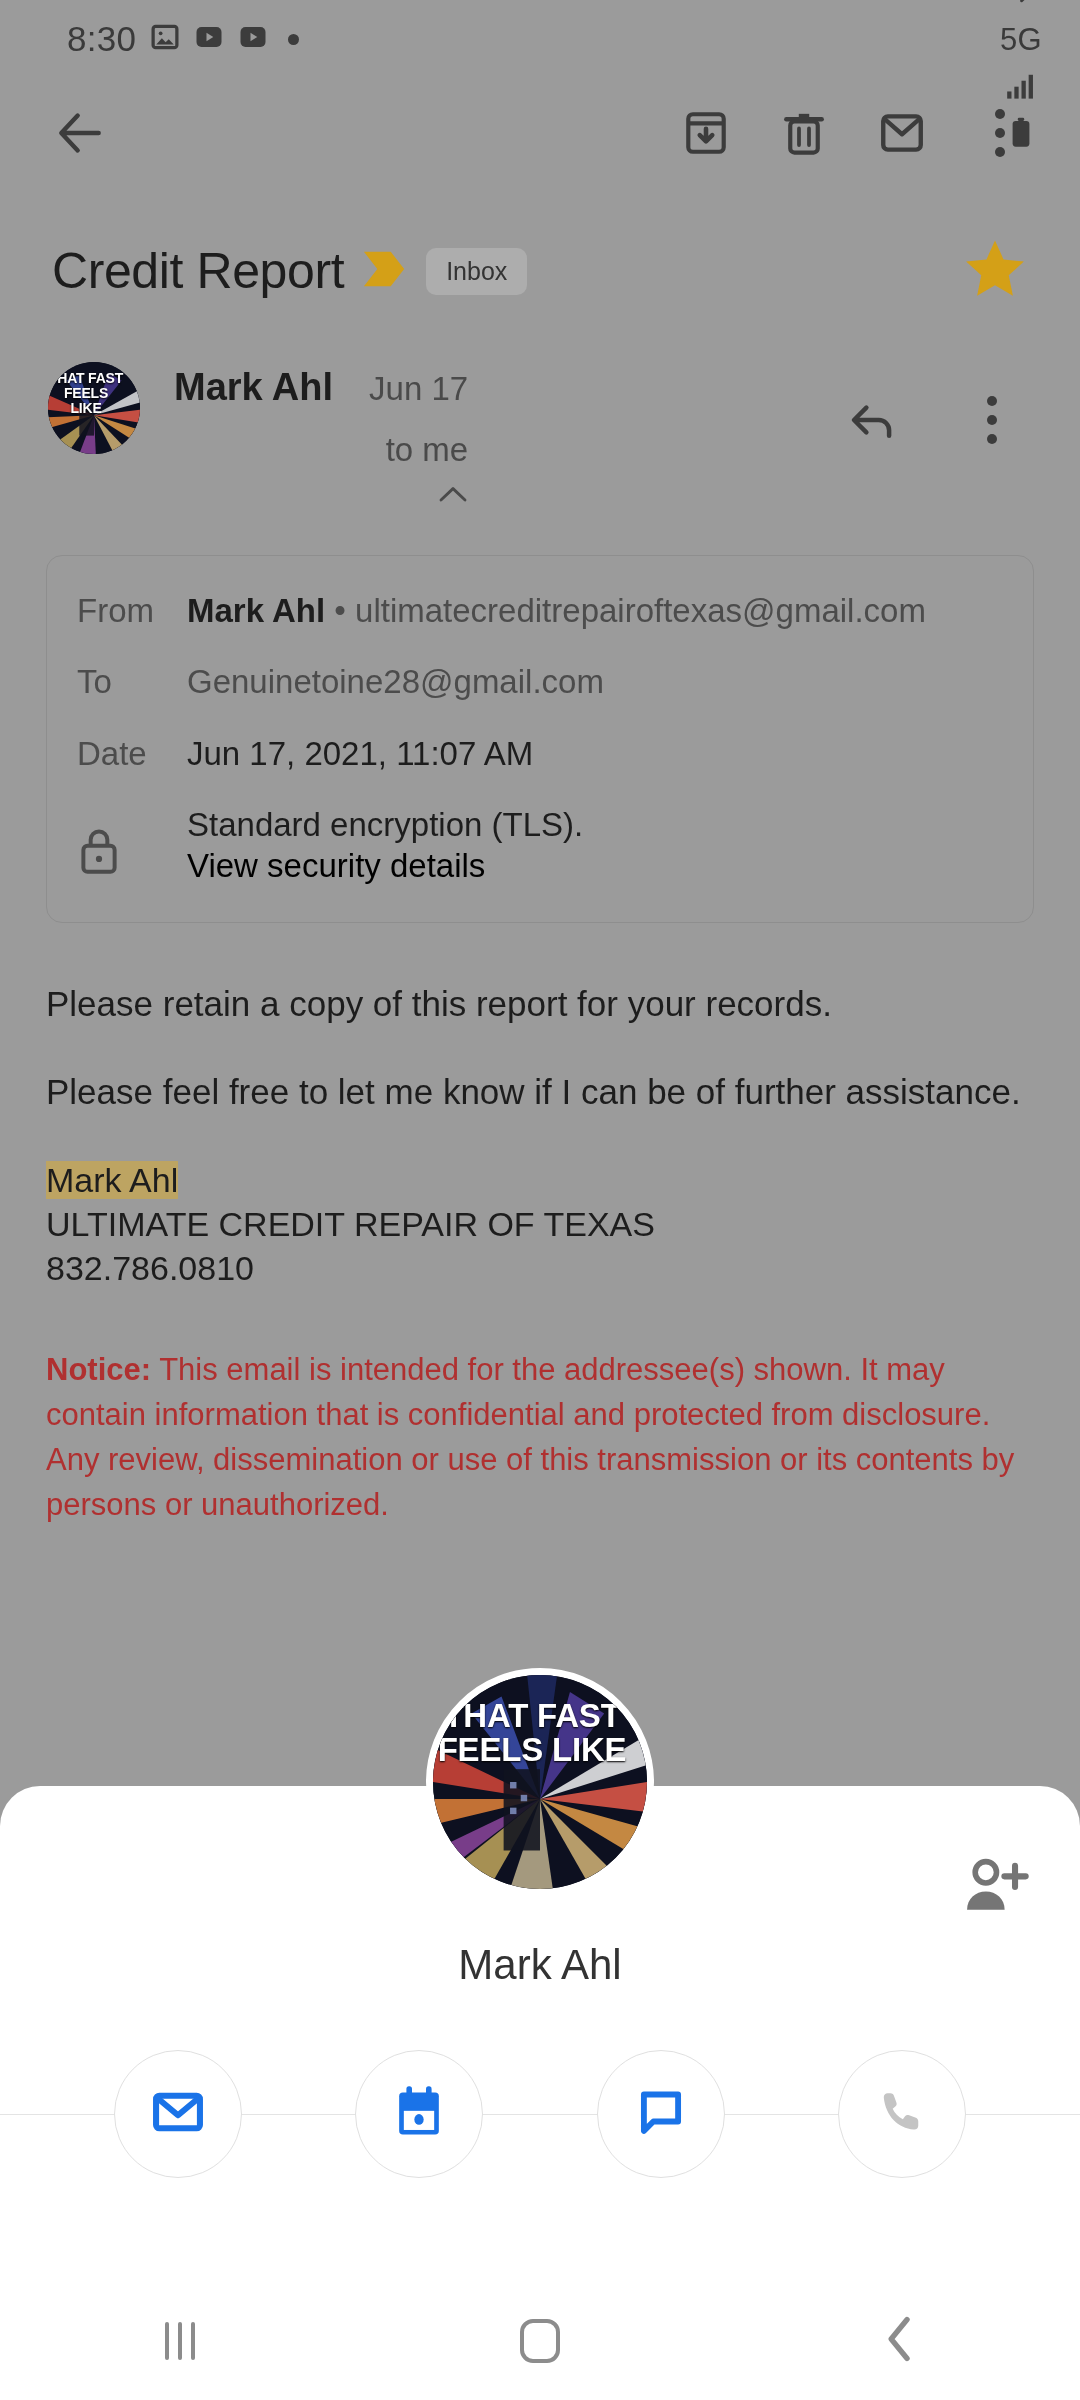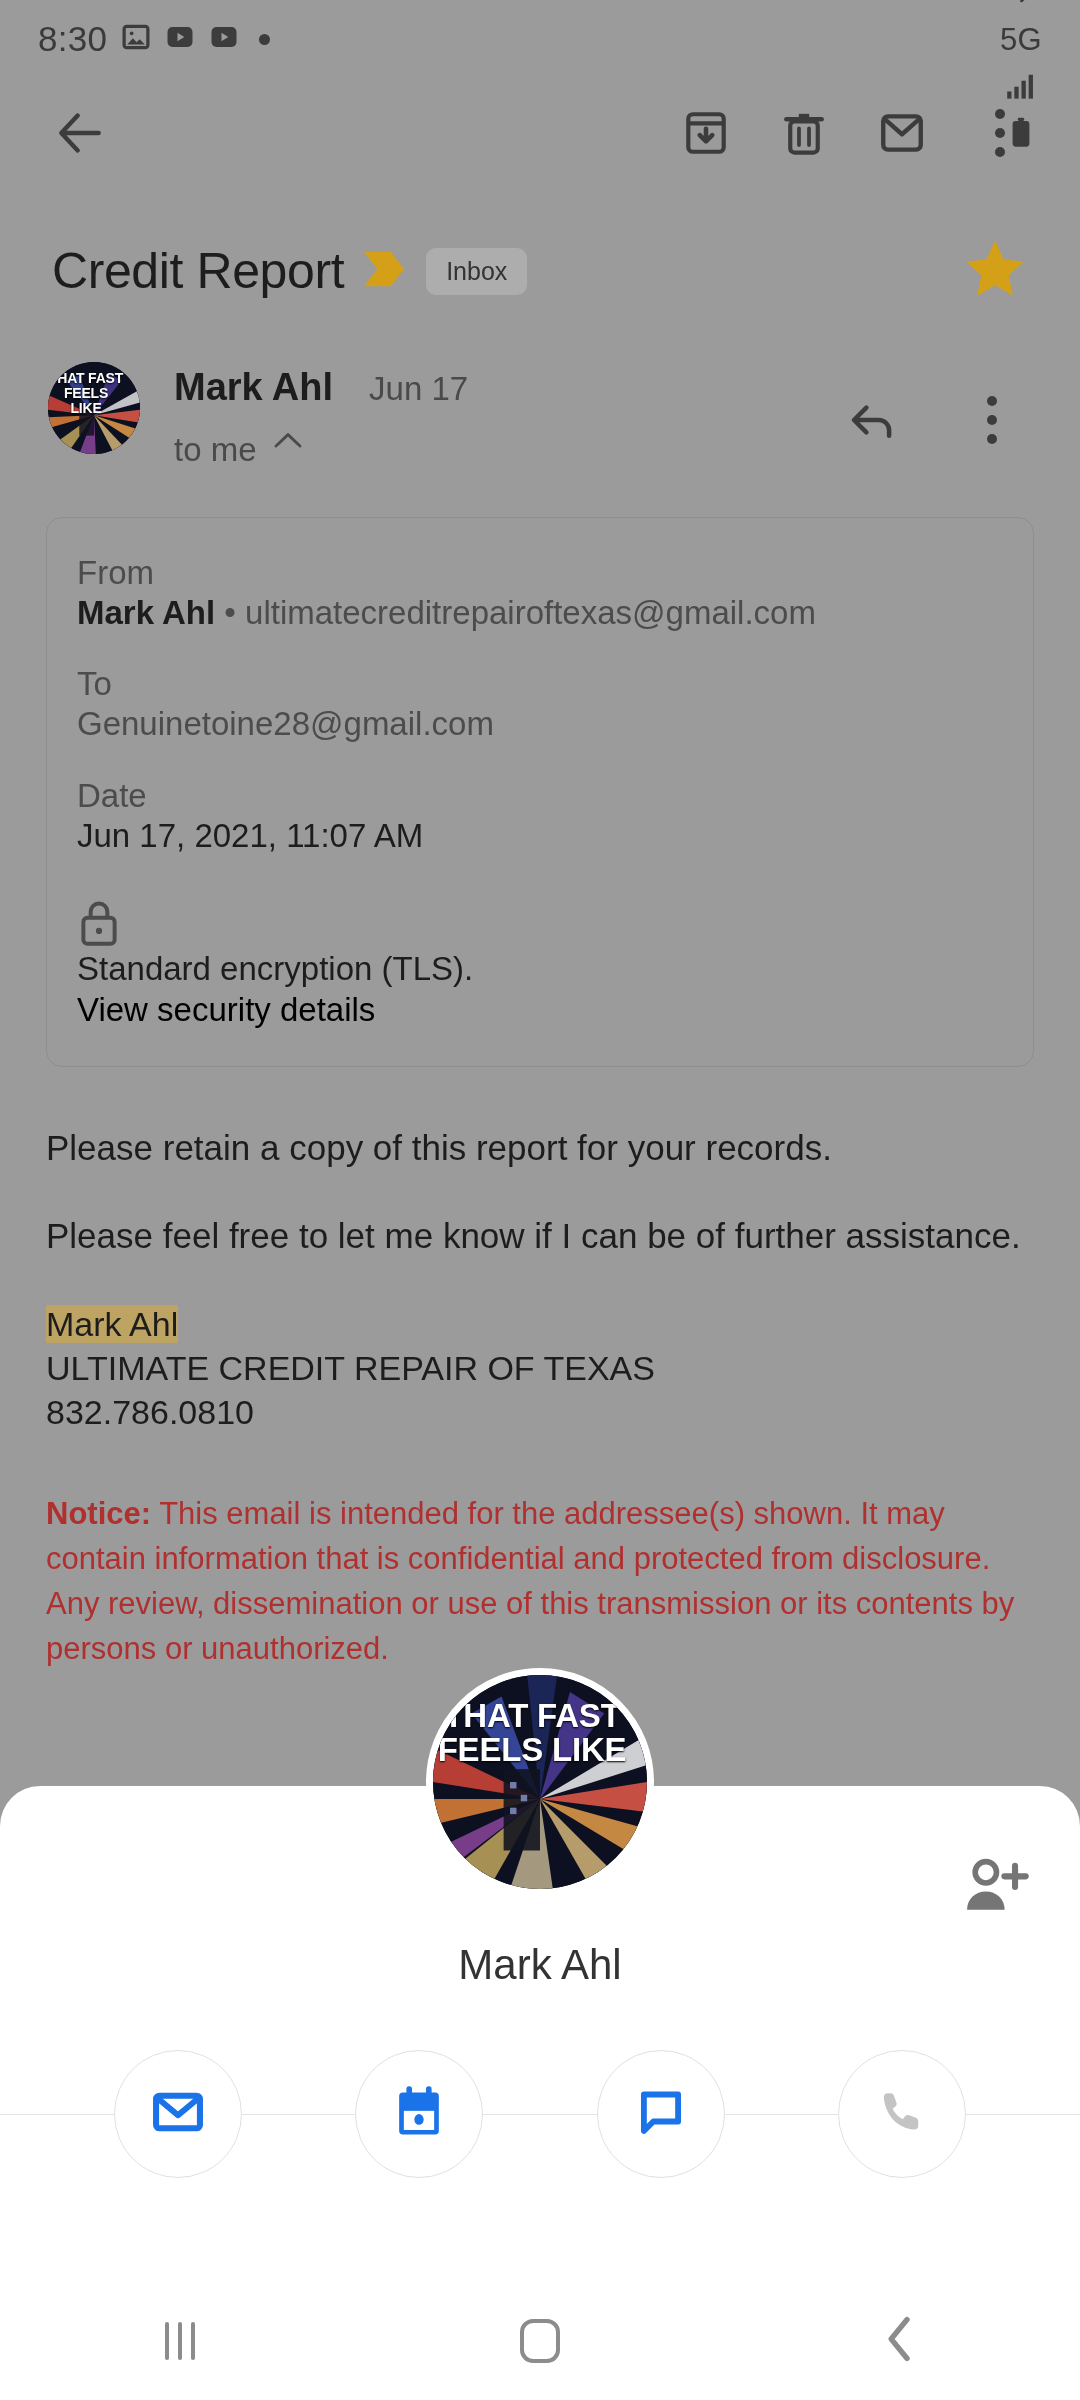--- a/index.html
+++ b/index.html
@@ -14,21 +14,21 @@
   
   #mail-screen {
     position:absolute; inset:0;
     background:#9b9b9b;  
     overflow:hidden;
   }
 
   
   #status-bar {
     height:78px; display:flex; align-items:center;
-    padding:0 38px; color:#3c3c3c;
+    padding:0 38px; color:#3c3c3c;margin-left:29px;
   }
   .sb-left { display:flex; align-items:center; gap:14px; }
   .sb-time { font-size:35px; letter-spacing:.3px; color:#3a3a3a; }
   .sb-right { margin-left:auto; display:flex; align-items:center; gap:14px;flex-direction:column; }
   .sb-ico { display:block; }
   .sb-dot { width:11px; height:11px; border-radius:50%; background:#3c3c3c; margin-left:6px; }
 
   
   #app-bar {
     height:110px; display:flex; align-items:center; padding:0 32px;
@@ -64,31 +64,31 @@
   .avatar-art { position:absolute; inset:0; }
   .avatar-txt {
     position:absolute; top:10%; left:0; right:16px; text-align:center;
     color:#fff; font-size:14px; font-weight:700; line-height:1.05;
     letter-spacing:-.2px; text-shadow:0 1px 2px #000;
   }
   #sender-info { margin-left:34px; padding-top:4px; }
   #sender-line { display:flex; align-items:baseline; gap:16px; }
   #sender-name { font-size:38px; color:#1d1d1d; font-weight:700; }
   #sender-date { font-size:33px; color:#4a4a4a;margin-left:20px; }
-  #to-line { display:flex; align-items:flex-start; gap:16px; margin-top:22px; }
+  #to-line { display:flex; align-items:flex-end; gap:16px; margin-top:22px;flex-direction:column; }
   #to-label { font-size:33px; color:#4a4a4a; }
   #sender-actions { margin-left:auto; display:flex; align-items:center; gap:24px; padding-top:10px; }
 
   
   #details-card {
     margin:48px 46px 0 46px;
     border:1px solid #8e8e8e; border-radius:16px;
     padding:34px 30px 30px 30px;
   }
-  .detail-row { display:flex; margin-bottom:30px;flex-direction:column; }
+  .detail-row { display:flex; margin-bottom:30px; }
   .detail-row:last-child { margin-bottom:6px; }
   .detail-key {
     width:110px; flex:none; font-size:33px; color:#4c4c4c; padding-top:2px;
   }
   .detail-val { font-size:33px; color:#4c4c4c; line-height:1.25; }
   .detail-val b { color:#1d1d1d; font-weight:700; }
   #lock-cell { width:110px; flex:none; display:flex; align-items:center; padding-top:12px; }
   #sec-link { color:#000000; }
 
   

